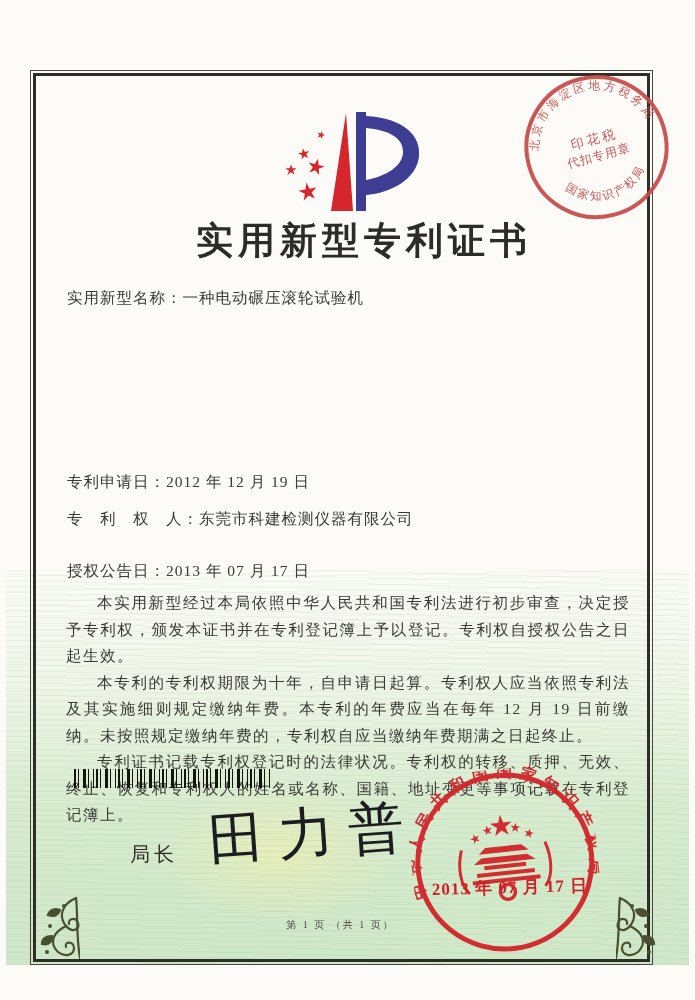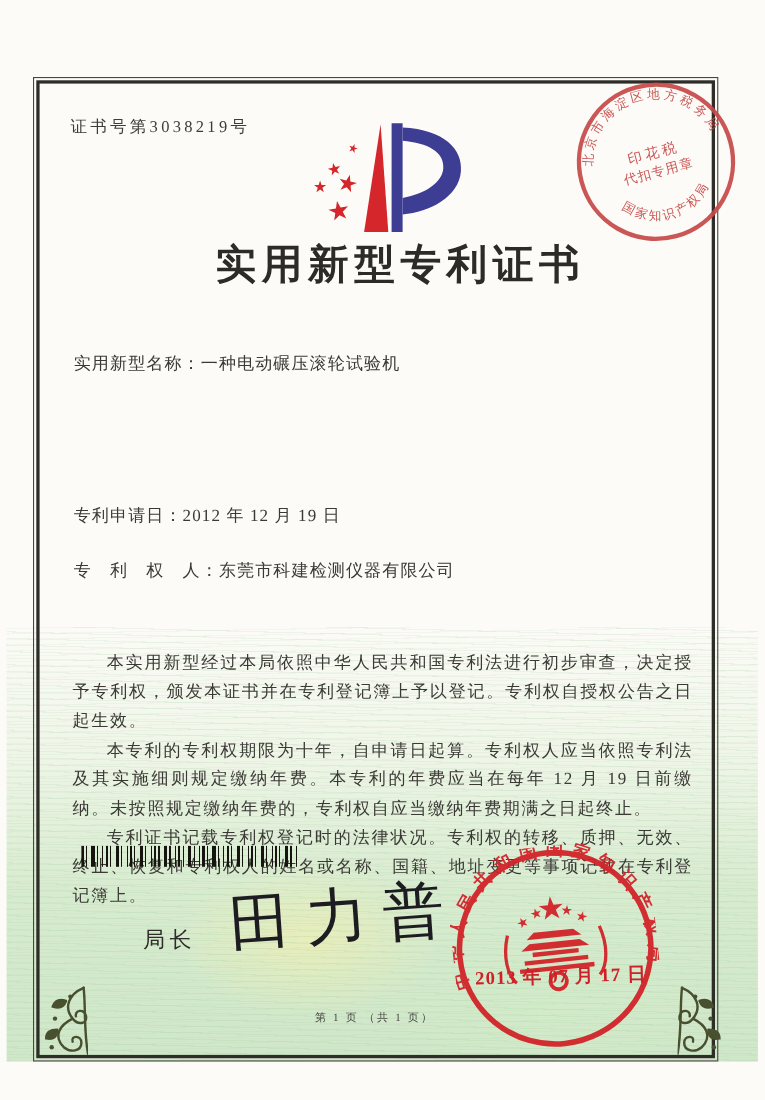--- a/index.html
+++ b/index.html
@@ -21,21 +21,21 @@
   .frame{position:absolute;left:30px;top:70px;width:621px;height:893px;border:1px solid #47463f;z-index:1;}
   .frame-inner{position:absolute;left:2px;top:2px;right:2px;bottom:2px;border:3px solid #2e2d28;}
   .content{position:absolute;inset:0;z-index:2;}
 
   .cert-no{position:absolute;left:64px;top:106px;font-size:15px;letter-spacing:3px;color:#3d3c38;}
   .logo{position:absolute;left:268px;top:106px;}
   .title{position:absolute;left:30px;top:216px;width:668px;text-align:center;
          font-size:37px;font-weight:bold;letter-spacing:5px;color:#2c2b27;}
 
   .field{position:absolute;left:67px;font-size:15.5px;letter-spacing:1px;color:#3a3935;white-space:nowrap;}
-  .f0{top:320px}.f1{top:366px}.f2{top:412px}.f3{top:459px}.f4{top:509px}.f5{top:561px}
+  .f0{top:288px}.f1{top:366px}.f2{top:412px}.f3{top:472px}.f4{top:509px}.f5{top:561px}
 
   .paras{position:absolute;left:66px;top:590px;width:564px;font-size:15.5px;line-height:26.5px;
          letter-spacing:1.5px;color:#3a3935;text-align:justify;}
   .paras p{margin:0;text-indent:2em;}
 
   .barcode{position:absolute;left:74px;top:769px;width:196px;height:19px;
     background:repeating-linear-gradient(90deg,
       #15140f 0 2px, transparent 2px 4px,
       #15140f 4px 5px, transparent 5px 9px,
       #15140f 9px 12px, transparent 12px 14px,
@@ -67,21 +67,20 @@
 <div class="page">
 
   <div class="texture"></div>
 
   <div class="frame">
     <div class="frame-inner"></div>
   </div>
 
   <div class="content">
 
-    <div class="cert-no">证书号第3038219号</div>
 
     <div class="logo">
       <svg width="160" height="112" viewBox="0 0 160 112">
         <defs>
           <path id="star" d="M0,-10 L2.245,-3.09 L9.511,-3.09 L3.633,1.18 L5.878,8.09 L0,3.82 L-5.878,8.09 L-3.633,1.18 L-9.511,-3.09 L-2.245,-3.09 Z"></path>
         </defs>
         <polygon points="78,7 85,105 63,105" fill="#d5262c"></polygon>
         <polygon points="88,6 98,6 98,105 88,105" fill="#3e3d94"></polygon>
         <path d="M98,10 C136,12 153,30 151,50 C149,73 123,87 98,89 L98,74 C119,70 134,60 135,47 C136,32 121,24 98,22 Z" fill="#3e3d94"></path>
         <use href="#star" fill="#d5262c" transform="translate(53,29) scale(0.42) rotate(18)"></use>
@@ -108,20 +107,21 @@
           <textPath href="#taxBottom" startOffset="50%">国家知识产权局</textPath>
         </text>
       </svg>
     </div>
 
     <div class="title">实用新型专利证书</div>
 
     <div class="field f0"><span>实用新型名称：</span><span>一种电动碾压滚轮试验机</span></div>
     <div class="field f3"><span>专利申请日：</span><span>2012 年 12 月 19 日</span></div>
     <div class="field f4"><span>专　利　权　人：</span><span>东莞市科建检测仪器有限公司</span></div>
+    <div class="field f5"><span>授权公告日：</span><span>2013 年 07 月 17 日</span></div>
 
     <div class="paras">
       <p>本实用新型经过本局依照中华人民共和国专利法进行初步审查，决定授予专利权，颁发本证书并在专利登记簿上予以登记。专利权自授权公告之日起生效。</p>
       <p>本专利的专利权期限为十年，自申请日起算。专利权人应当依照专利法及其实施细则规定缴纳年费。本专利的年费应当在每年 12 月 19 日前缴纳。未按照规定缴纳年费的，专利权自应当缴纳年费期满之日起终止。</p>
       <p>专利证书记载专利权登记时的法律状况。专利权的转移、质押、无效、终止、恢复和专利权人的姓名或名称、国籍、地址变更等事项记载在专利登记簿上。</p>
     </div>
 
     <div class="barcode"></div>
 
     <div class="sig-title">局长</div>

